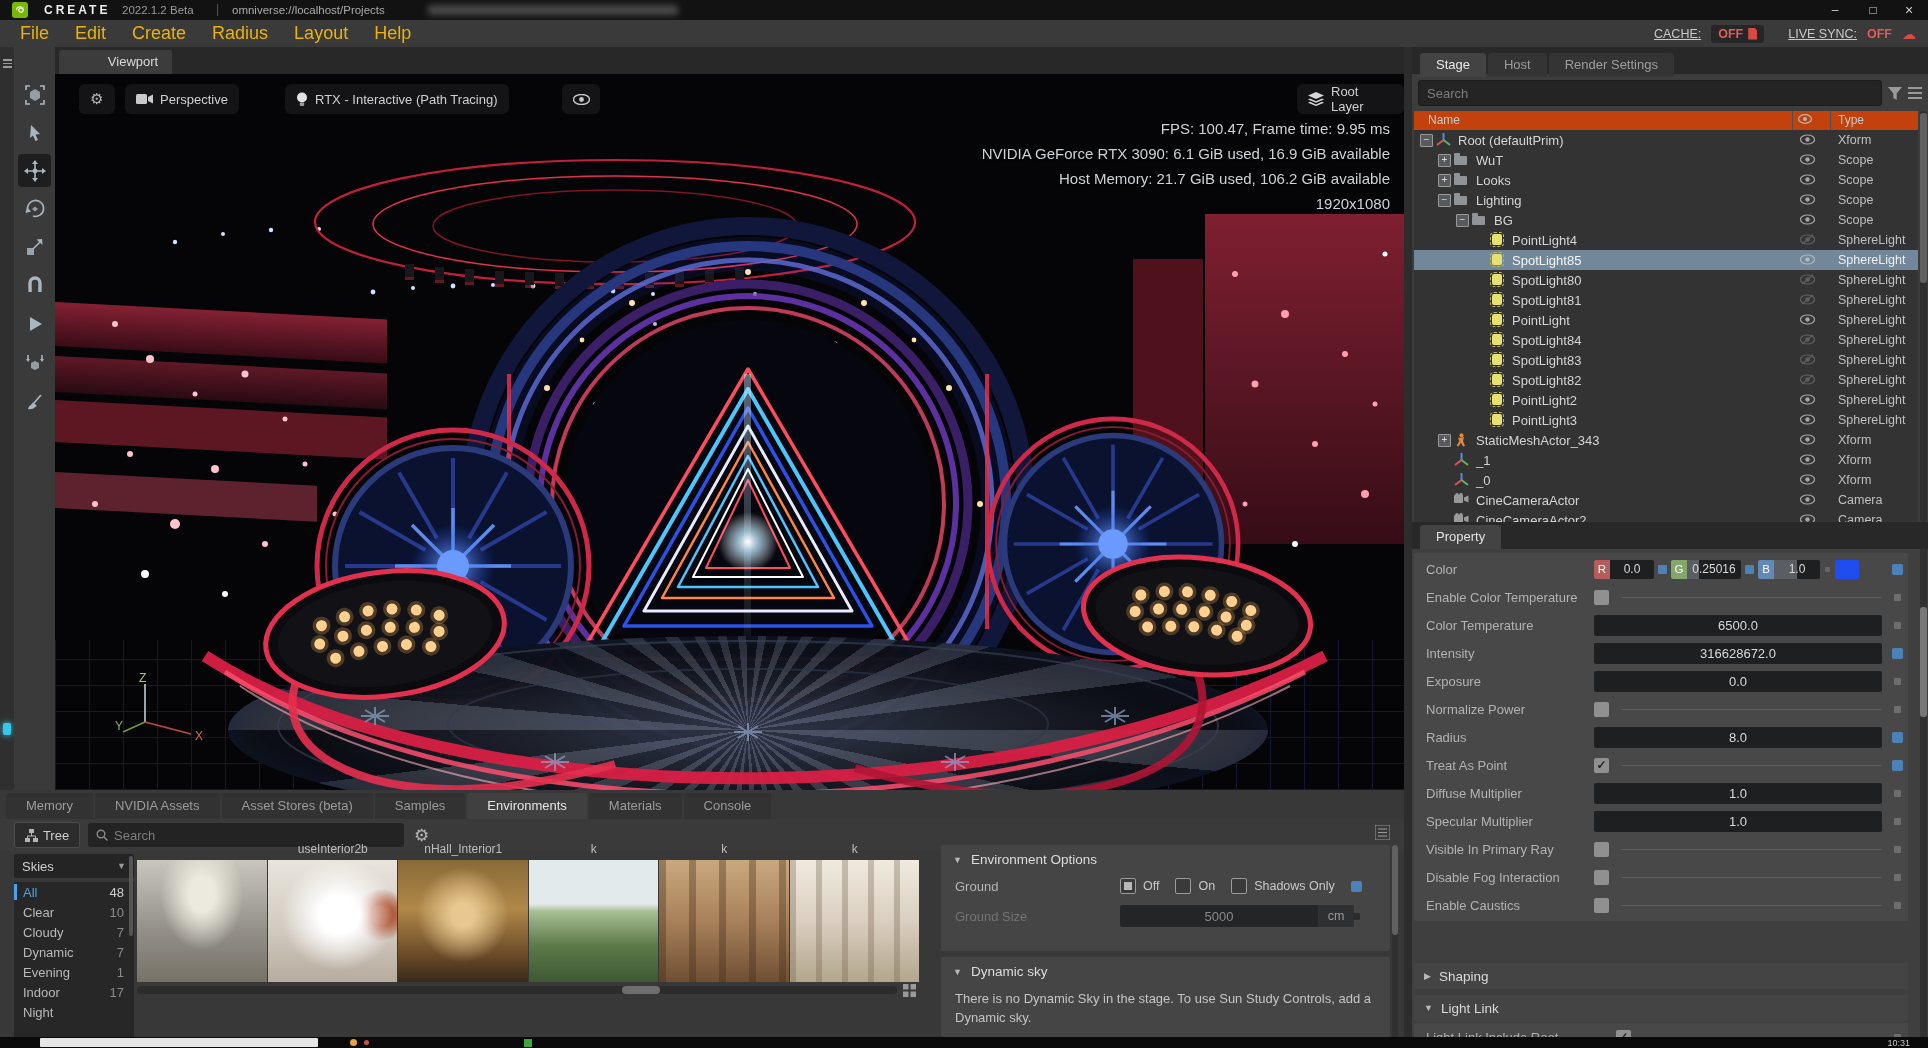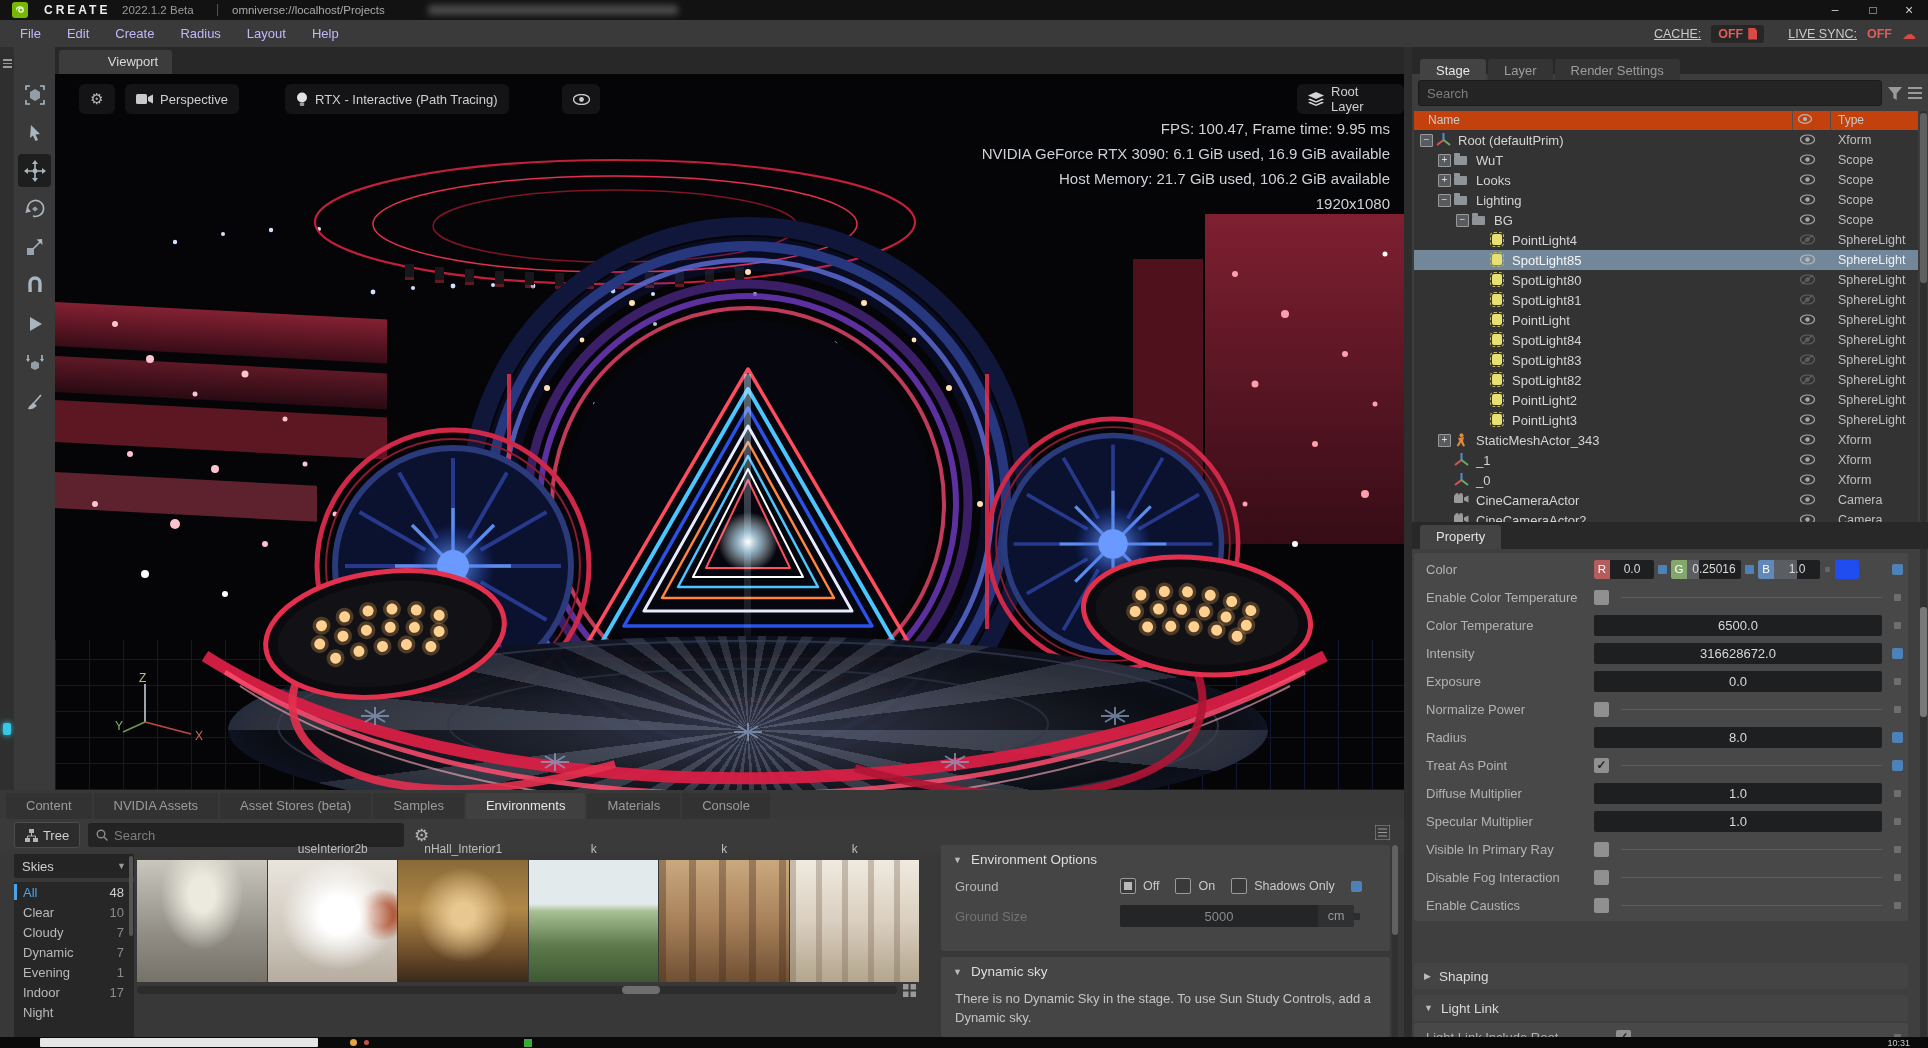--- a/index.html
+++ b/index.html
@@ -13,21 +13,21 @@
   .nv-logo svg{position:absolute;left:2px;top:2px;}
   .app-name{position:absolute;left:44px;top:3px;font-size:12px;font-weight:bold;letter-spacing:3px;color:#ececec;}
   .app-version{position:absolute;left:122px;top:4px;font-size:11.5px;color:#9a9a9a;}
   .title-sep{position:absolute;left:216px;top:2px;color:#555;font-size:12px;}
   .stage-path{position:absolute;left:232px;top:4px;font-size:11.5px;color:#ababab;white-space:nowrap;}
   .path-blur{position:absolute;left:428px;top:5px;width:250px;height:10px;background:#777;opacity:.55;filter:blur(3px);border-radius:2px;}
   .winbtn{position:absolute;top:0px;width:30px;height:20px;text-align:center;font-size:12px;color:#cfcfcf;line-height:20px;}
   
   .menubar{position:absolute;left:0;top:20px;width:1928px;height:27px;background:#3a3a3a;display:flex;align-items:center;}
   .menu-items{display:flex;gap:26px;padding-left:20px;}
-  .menu-item{font-size:13px;color:#c4b5fd;}
+  .menu-item{font-size:18px;color:#eab308;}
   .menu-right{position:absolute;right:12px;top:0;height:27px;display:flex;align-items:center;gap:10px;font-size:12.5px;}
   .sync-label{color:#c9c9c9;text-decoration:underline;}
   .off-red{color:#e05d5a;font-weight:bold;}
   .cache-pill{display:flex;align-items:center;gap:5px;background:#262626;border-radius:3px;padding:2px 7px;}
   .doc-icon{width:9px;height:12px;background:#d84a44;clip-path:polygon(0 0,70% 0,100% 30%,100% 100%,0 100%);}
   .cloud-icon{color:#d84a44;font-size:14px;line-height:10px;}
 
   
   .left-strip{position:absolute;left:0;top:47px;width:14px;height:990px;background:#2f2f2f;}
   .burger{position:absolute;left:3px;top:10px;width:9px;}
@@ -58,21 +58,21 @@
   .vp-toolbar{position:absolute;left:0;top:10px;width:100%;height:34px;z-index:6;}
   .vpbtn{position:absolute;height:30px;background:rgba(22,22,24,.92);border-radius:6px;display:flex;align-items:center;
          gap:7px;padding:0 11px;font-size:13px;color:#cfcfcf;}
   .vpbtn svg{flex:none;}
   .stats{position:absolute;right:14px;top:42px;text-align:right;font-size:15px;color:#ced2d6;line-height:25px;z-index:5;text-shadow:0 1px 2px #000;}
   .gizmo{position:absolute;left:58px;top:598px;z-index:5;}
 
   
   .right-panel{position:absolute;left:1412px;top:47px;width:516px;height:990px;background:#3d3d3d;}
   .rp-tabs{position:absolute;left:0;top:0;width:516px;height:27px;background:#282828;display:flex;gap:2px;padding-left:8px;box-sizing:border-box;}
-  .rtab{height:24px;margin-top:12px;padding:0 16px;background:#343434;border-radius:3px 3px 0 0;font-size:13px;color:#9d9d9d;line-height:24px;}
+  .rtab{height:24px;margin-top:6px;padding:0 16px;background:#343434;border-radius:3px 3px 0 0;font-size:13px;color:#9d9d9d;line-height:24px;}
   .rtab.active{background:#434343;color:#e8e8e8;}
   .search-row{position:absolute;left:6px;top:33px;width:504px;height:26px;display:flex;align-items:center;gap:6px;}
   .search-box{flex:1;height:24px;background:#242424;border:1px solid #1b1b1b;border-radius:3px;display:flex;align-items:center;padding:0 8px;color:#7e7e7e;font-size:13px;}
   .tree-header{position:absolute;left:2px;top:64px;width:504px;height:19px;background:#c2410c;font-size:12px;color:#c9c9c9;}
   .tree-header .colname{position:absolute;left:14px;top:2px;}
   .tree-header .coltype{position:absolute;left:424px;top:2px;}
   .tree-header .coleye{position:absolute;left:384px;top:2px;}
   .col-div{position:absolute;top:64px;width:1px;height:409px;background:#4e4e4e;}
   .tree{position:absolute;left:2px;top:83px;width:504px;height:392px;overflow:hidden;background:#333333;}
   .trow{position:relative;height:20px;display:flex;align-items:center;font-size:13px;color:#d4d4d4;}
@@ -651,21 +651,21 @@
         <text x="2" y="58" font-size="12" fill="#88b868">Y</text>
         <text x="82" y="68" font-size="12" fill="#d06858">X</text>
       </svg>
     </div>
   </div>
 
   <div class="right-panel">
     <div class="rp-tabs">
 
     <div class="rtab active">Stage</div>
-        <div class="rtab">Layer</div>
+        <div class="rtab">Host</div>
         <div class="rtab">Render Settings</div>
       </div>
     <div class="search-row">
       <div class="search-box">
         <span>Search</span>
       </div>
       <svg width="14" height="13" viewBox="0 0 14 13">
           <path d="M0 0 H14 L8.7 6.5 V13 L5.3 11 V6.5 Z" fill="#9a9a9a"></path>
         </svg>
       <svg width="14" height="12" viewBox="0 0 14 12">
@@ -1247,21 +1247,21 @@
         </div>
       </div>
     </div>
     <div class="prop-scroll"></div>
     <div class="prop-thumb"></div>
   </div>
 
   <div class="bottom-panel">
     <div class="b-tabs">
 
-    <div class="btab">Content</div>
+    <div class="btab">Memory</div>
         <div class="btab">NVIDIA Assets</div>
         <div class="btab">Asset Stores (beta)</div>
         <div class="btab">Samples</div>
         <div class="btab active">Environments</div>
         <div class="btab">Materials</div>
         <div class="btab">Console</div>
       </div>
     <div class="b-toolbar">
       <div class="tree-btn">
         <svg width="13" height="13" viewBox="0 0 13 13">

